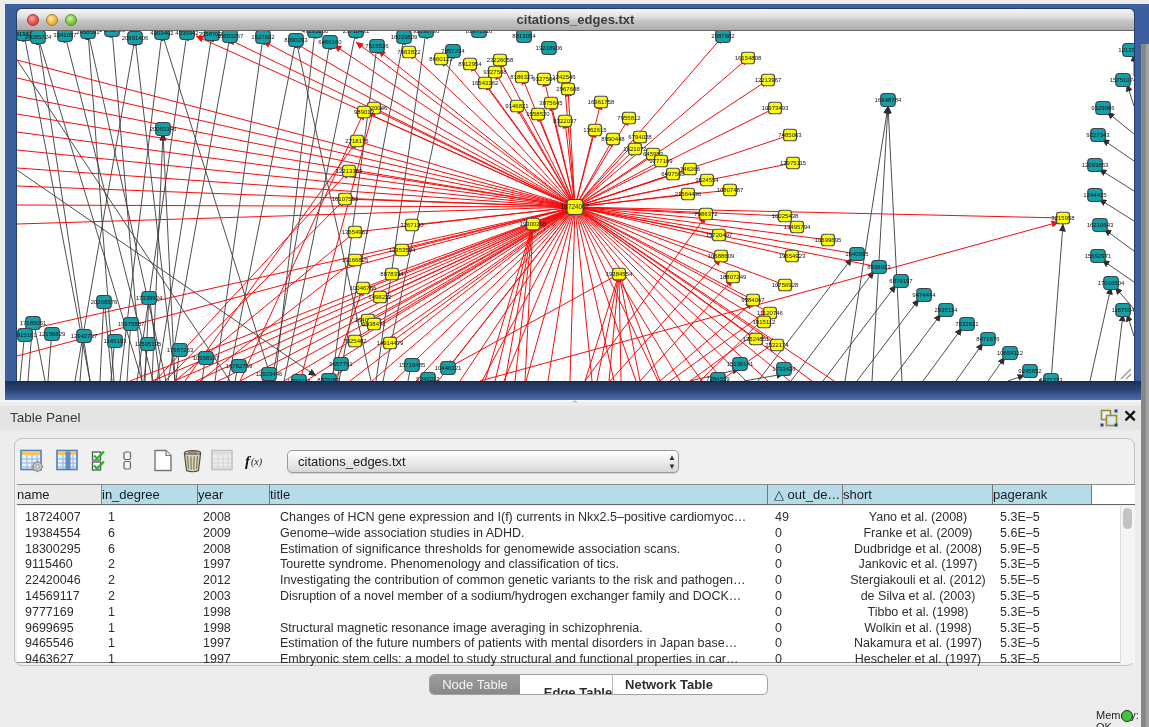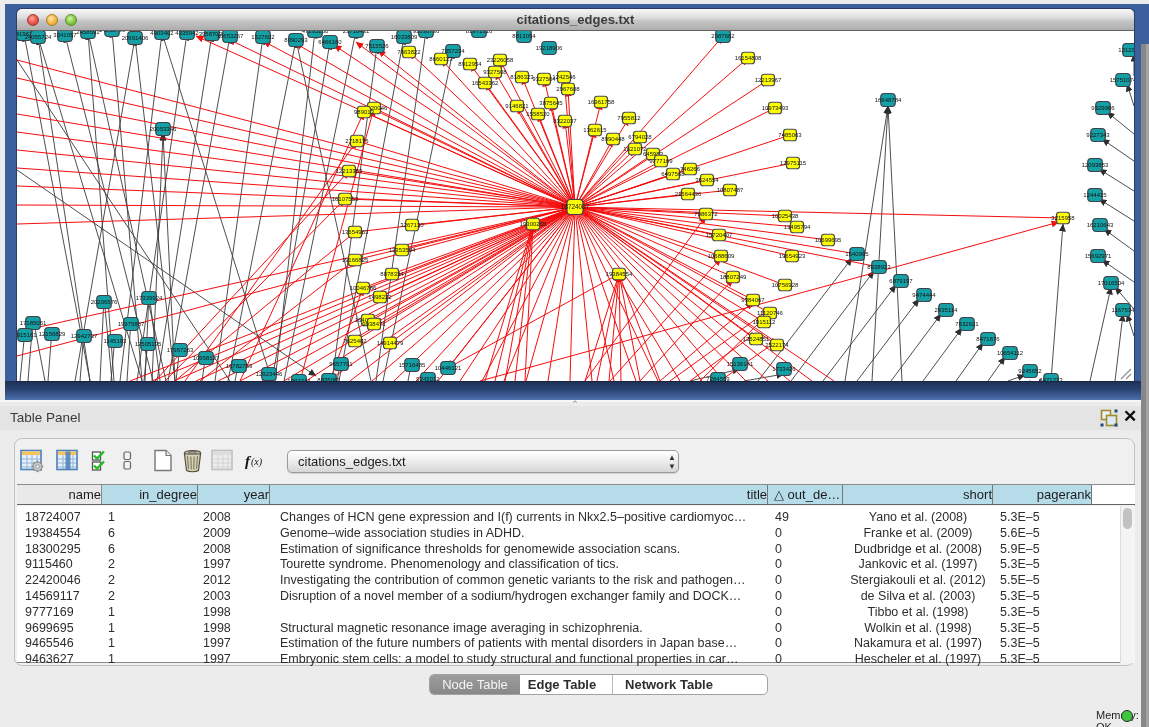--- a/index.html
+++ b/index.html
@@ -44,21 +44,21 @@
   border-radius:5px; background:linear-gradient(#ffffff,#e8e8e8 60%,#d6d6d6);
   font-size:13px; color:#1d1d1d; line-height:21px; padding-left:10px;
   box-shadow:0 1px 1px rgba(0,0,0,0.12); }
 #dd-ar { left:666px; top:450px; width:12px; height:23px; font-size:8px; color:#333;
   text-align:center; line-height:9px; padding-top:3px; letter-spacing:0; }
 
 
 #thead { left:17px; top:484px; width:1118px; height:21px; background:#ffffff;
   border-top:1px solid #8a8a8a; border-bottom:1px solid #666; }
 .hcell { position:absolute; top:0; height:19px; font-size:13px; color:#1c1c1c;
-  text-align:right; line-height:19px; border-right:1px solid #777; background:#b6dcea; }
+  text-align:left; line-height:19px; border-right:1px solid #777; background:#b6dcea; }
 #h-name { left:0; width:85px; background:#e9e9e9; border-right:1px solid #888; }
 #h-ind  { left:85px; width:96px; }
 #h-year { left:181px; width:72px; }
 #h-title{ left:253px; width:498px; }
 #h-out  { left:751px; width:75px; text-align:left; padding-left:6px; }
 #h-short{ left:826px; width:150px; }
 #h-pr   { left:976px; width:99px; }
 #tbody { left:17px; top:506px; width:1118px; height:157px; background:#ffffff;
   border-bottom:1px solid #8a8a8a; overflow:hidden; }
 .trow { position:absolute; left:17px; width:1118px; height:16px; font-size:12.5px;
@@ -76,21 +76,21 @@
 #thumb { left:1123px; top:508px; width:9px; height:21px; background:#c2c2c2;
   border-radius:5px; }
 
 
 #tabs { left:429px; top:674px; width:339px; height:21px; border:1px solid #a2a2a2;
   border-radius:5px; background:#ffffff; overflow:hidden; font-size:13px; }
 .tab { position:absolute; top:0; height:21px; line-height:20px; text-align:center;
   color:#2e2e2e; font-weight:bold; }
 #tab1 { left:0; width:90px; background:linear-gradient(#9d9d9d,#868686); color:#f4f4f4;
   font-weight:normal; }
-#tab2 { left:86px; width:92px; }
+#tab2 { left:102px; width:92px;margin-top:8px; }
 #tab3 { left:182px; width:113px; border-left:1px solid #bbb; }
 
 
 #mem { left:1056px; top:709px; font-size:11px; color:#1e1e1e;margin-left:40px; }
 #memdot { left:1121px; top:710px; width:12px; height:12px; border-radius:50%;
   background:#3ec63e; border:1px solid #2a2a2a; }
 </style></head>
 <body>
 <div id="mdi" class="abs"></div>
 <div id="blueband" class="abs"></div>

